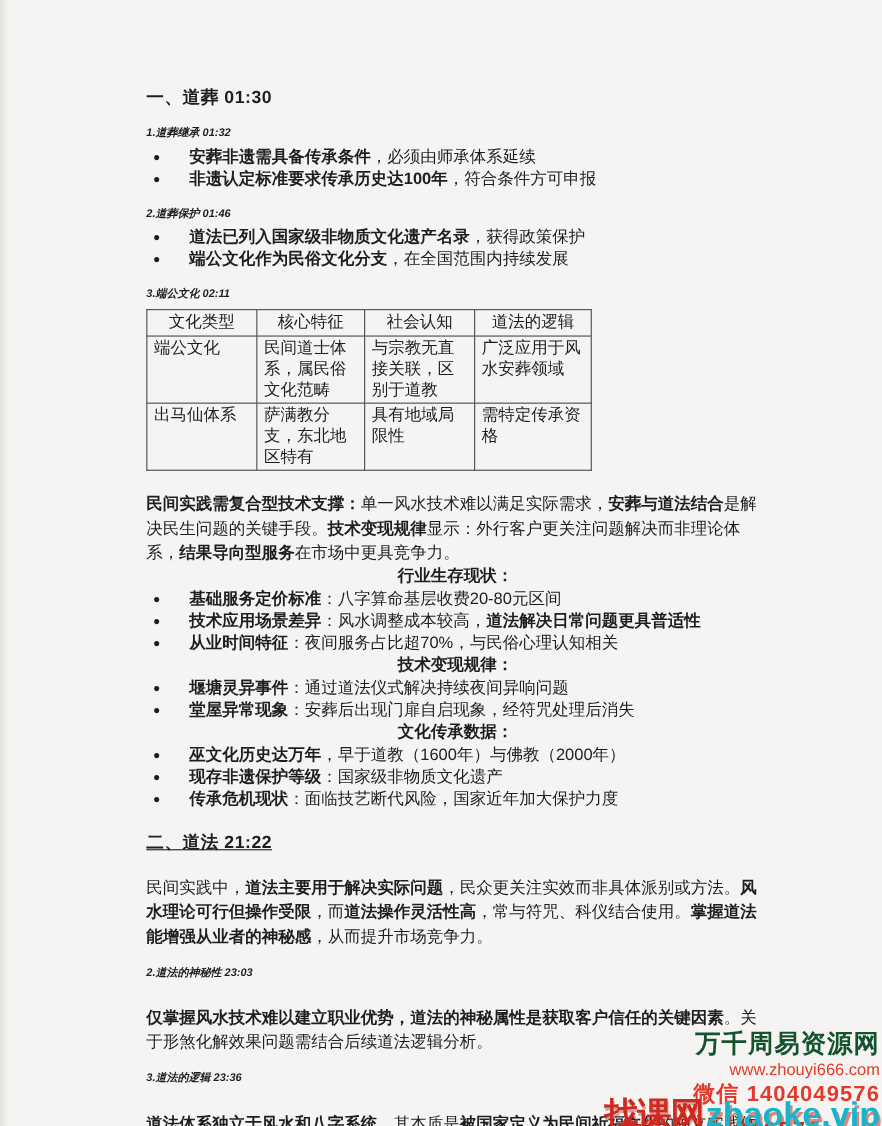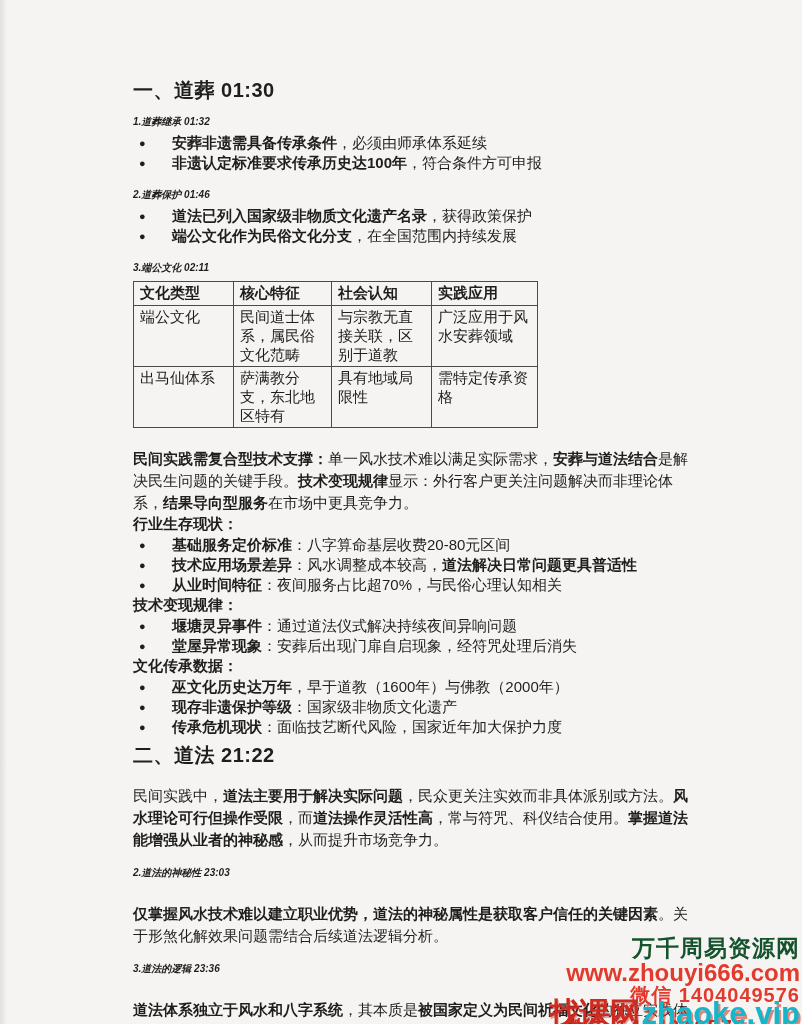--- a/index.html
+++ b/index.html
@@ -4,38 +4,38 @@
 <style>
   html,body{margin:0;padding:0;}
   body{
     width:802px;height:1024px;overflow:hidden;position:relative;
     background:#f5f4f2;color:#1e1e1e;
     font-family:"Liberation Sans","DejaVu Sans",sans-serif;
   }
   .edge{position:absolute;left:0;top:0;width:7px;height:100%;
     background:linear-gradient(90deg,#e2e0dc,#f5f4f2);}
   .doc{position:absolute;left:133px;top:80px;width:562px;font-size:15px;}
-  .h1{font-weight:bold;font-size:20px;line-height:20px;letter-spacing:.5px;}
-  .h1.second{margin-top:8px;}
+  .h1{font-weight:bold;font-size:16px;line-height:20px;letter-spacing:.5px;}
+  .h1.second{margin-top:20px;text-decoration:underline;}
   .h2{font-weight:bold;font-style:italic;font-size:10px;line-height:20px;margin-top:12px;}
   .list{margin-top:1px;}
   .li{display:flex;line-height:20px;}
   .dot{flex:0 0 33px;width:33px;font-size:11px;padding-left:6px;}
   .bt{flex:1;}
   .b{font-weight:bold;}
   .p{margin-top:20px;line-height:22px;}
-  .lab{font-weight:bold;line-height:20px;}
+  .lab{font-weight:bold;line-height:20px;text-align:center;}
   .sub{line-height:20px;margin-top:2px;}
   table.tbl{border-collapse:collapse;table-layout:fixed;width:404px;margin-top:3px;}
   .tbl th,.tbl td{border:1.4px solid #4a4a4a;padding:1px 6px 2px;font-size:15px;
     line-height:19px;text-align:left;vertical-align:top;}
-  .tbl th{font-weight:bold;line-height:20px;}
+  .tbl th{font-weight:normal;line-height:20px;text-align:center;}
   .wm{position:absolute;top:936px;right:2px;text-align:right;z-index:5;}
   .wm1{font-size:23px;font-weight:bold;color:#14532d;line-height:25px;letter-spacing:1px;}
-  .wm2{font-size:24px;font-weight:bold;color:#e23a2c;line-height:23px;}
+  .wm2{font-size:15px;font-weight:normal;color:#e23a2c;line-height:23px;}
   .wm3{font-size:20px;font-weight:bold;color:#e23a2c;line-height:22px;letter-spacing:1px;}
   .wmlogo{margin-top:-13px;position:relative;white-space:nowrap;z-index:6;}
   .lcn{font-size:31px;font-weight:800;color:#cf2a1f;letter-spacing:-1px;
     text-shadow:1px 2px 0 rgba(140,18,12,.35);}
   .len{font-size:31px;font-weight:800;color:#16b6ca;margin-left:2px;
     text-shadow:2px 3px 0 rgba(206,42,31,.55);}
   .wmcut{position:absolute;top:1014px;right:55px;height:10px;overflow:hidden;
     font-size:20px;font-weight:bold;color:#d0281c;letter-spacing:2px;z-index:4;}
 </style>
 </head>
@@ -78,21 +78,21 @@
       <col style="width:100px">
         <col style="width:98px">
         <col style="width:100px">
         <col style="width:106px">
     </colgroup>
     <tbody>
         <tr>
       <th>文化类型</th>
       <th>核心特征</th>
       <th>社会认知</th>
-      <th>实践应用</th>
+      <th>道法的逻辑</th>
     </tr>
     <tr>
       <td>端公文化</td>
       <td>民间道士体系，属民俗文化范畴</td>
       <td>与宗教无直接关联，区别于道教</td>
       <td>广泛应用于风水安葬领域</td>
     </tr>
     <tr>
       <td>出马仙体系</td>
       <td>萨满教分支，东北地区特有</td>

